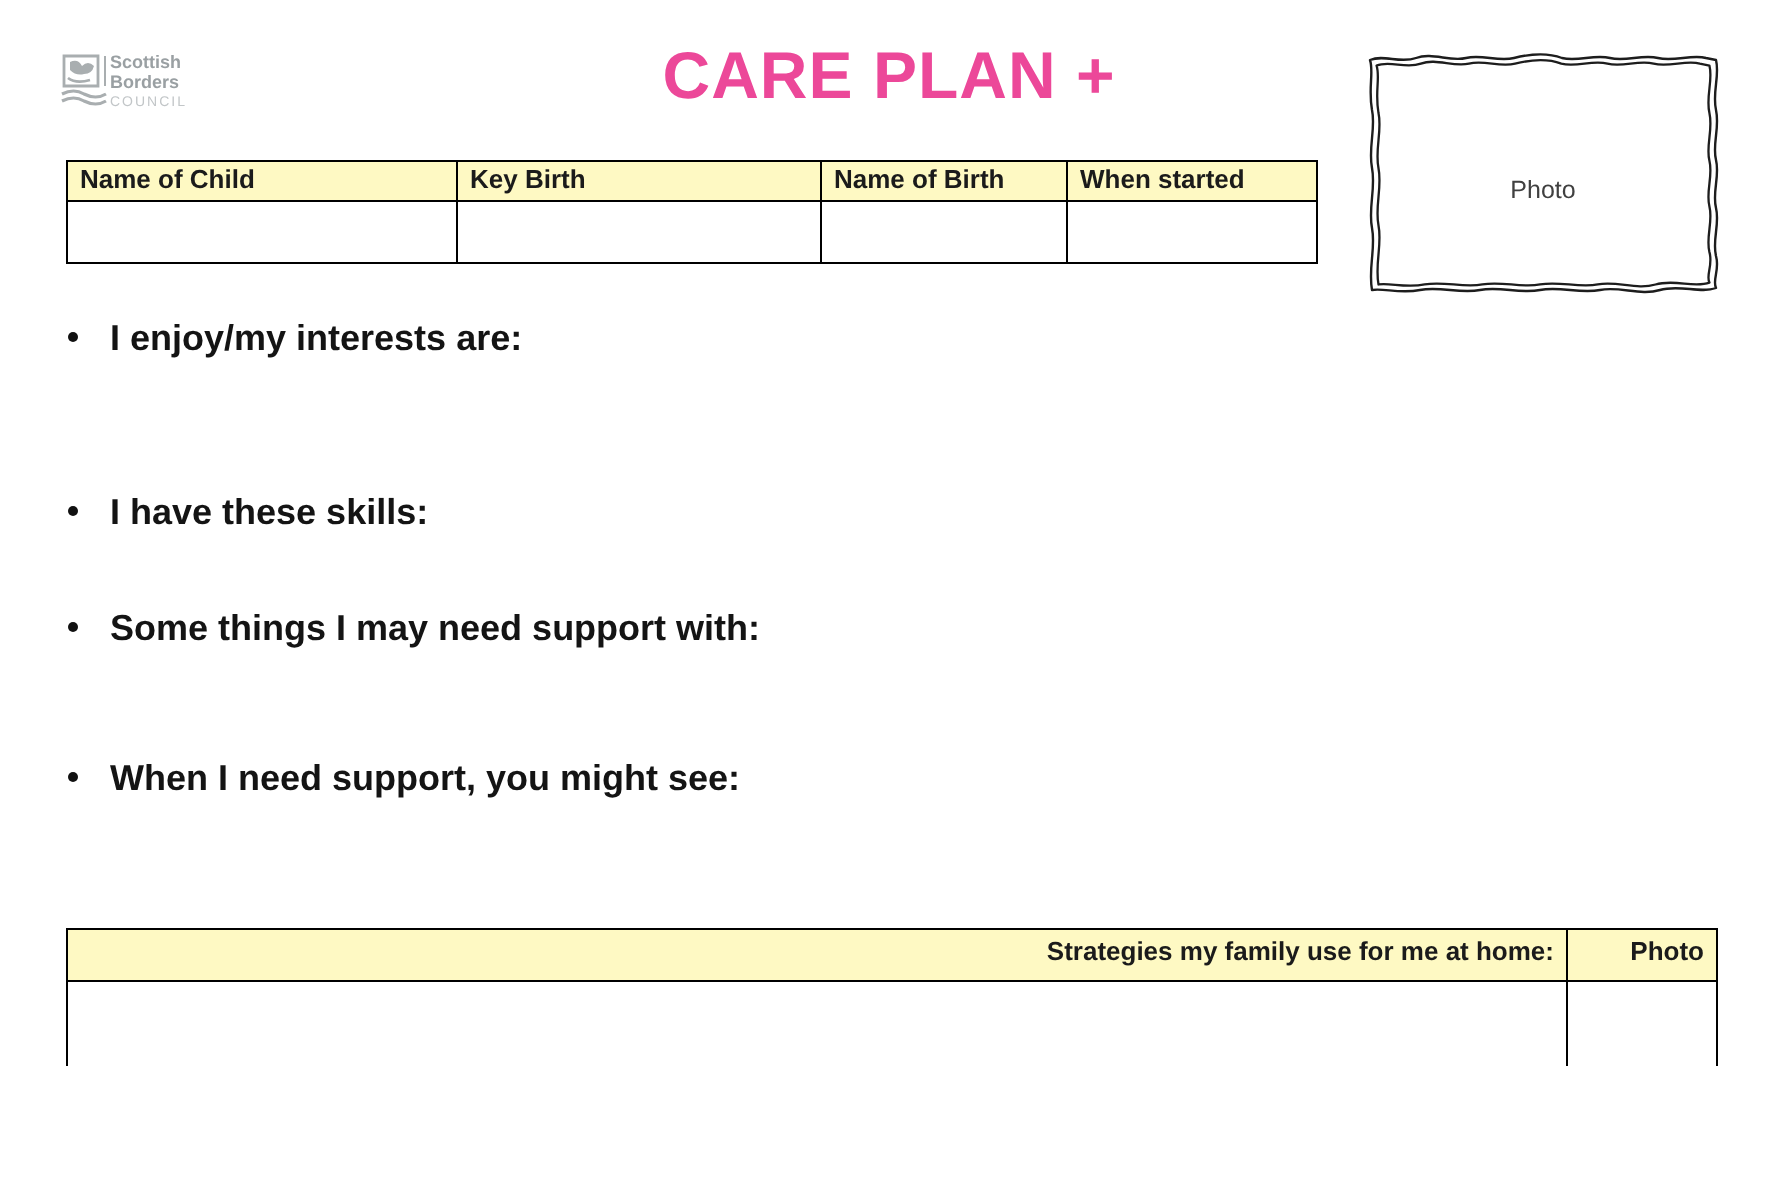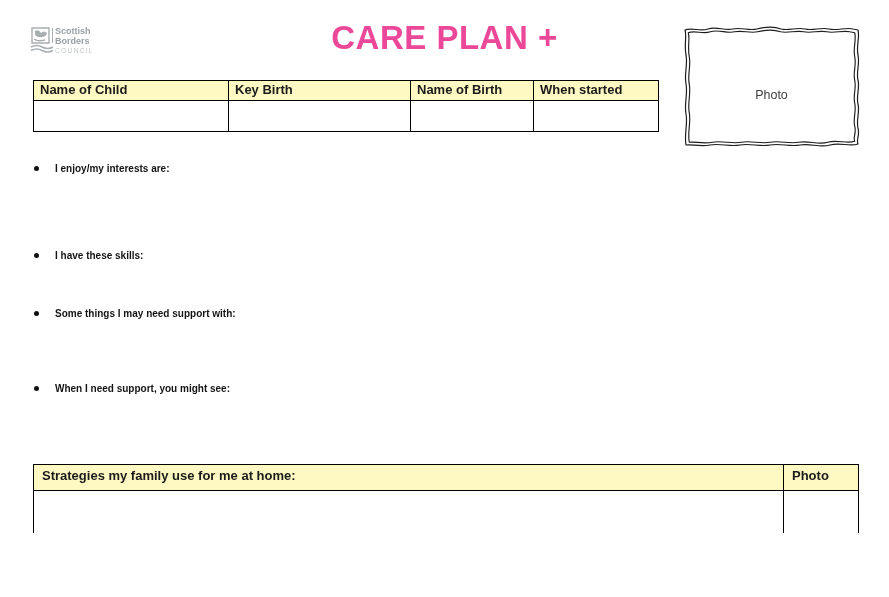--- a/index.html
+++ b/index.html
@@ -48,30 +48,30 @@
     overflow: hidden;
     white-space: nowrap;
   }
   th { font-weight: bold; background: #fef9c3; }
 
   .info-table { position: absolute; left: 33px; top: 80px; width: 625px; }
   .info-table th { height: 18px; padding-top: 1px; }
   .info-table td.blank { height: 30px; background: #ffffff; }
 
   .strategies-table { position: absolute; left: 33px; top: 464px; width: 825px; }
-  .strategies-table th { height: 22px; padding-top: 3px; padding-left: 8px; }
+  .strategies-table th { height: 22px; padding-top: 3px; padding-left: 8px; text-align: right; }
   .strategies-table td.blank { height: 89px; background: #ffffff; }
 
   
   .bullet {
     position: absolute;
     left: 34px;
     display: flex;
     align-items: flex-start;
-    font-size: 10px;
+    font-size: 18px;
     font-weight: bold;
     line-height: 16px;
     color: #141414;
   }
   .bullet .dot {
     width: 5px; height: 5px;
     margin: 5px 16px 0 0;
     border-radius: 50%;
     background: #111111;
     flex: 0 0 auto;

